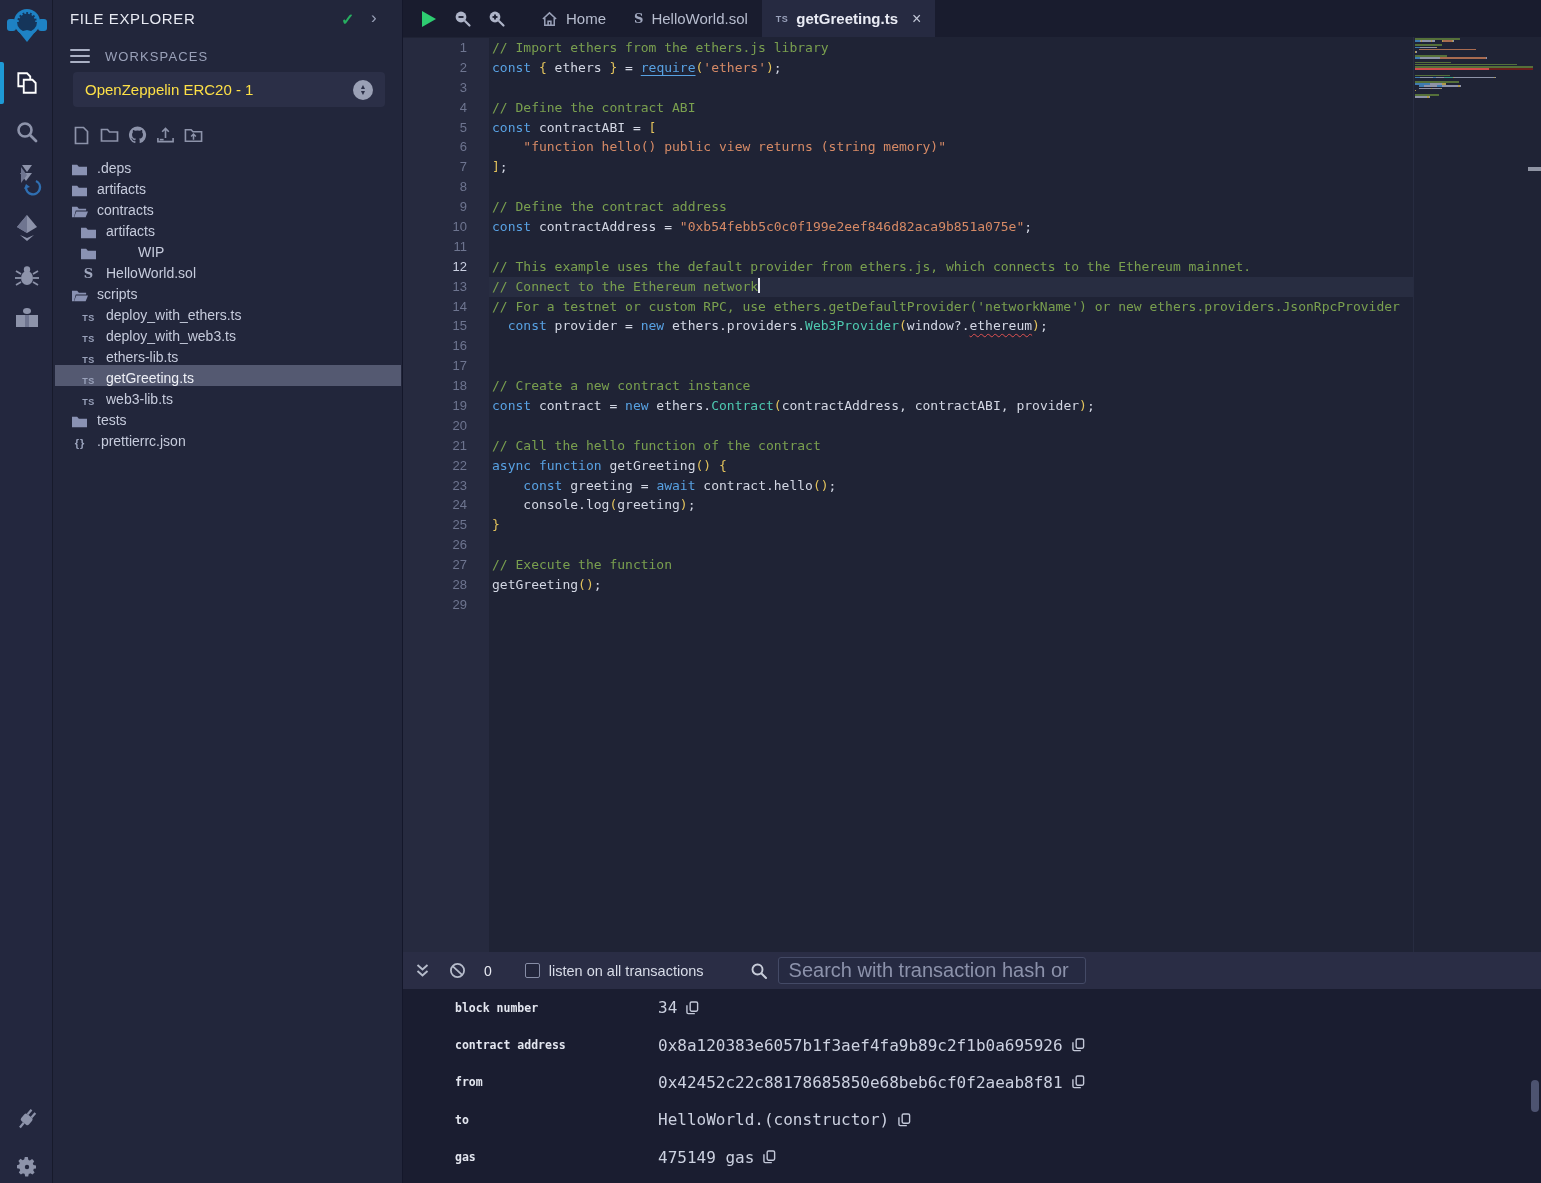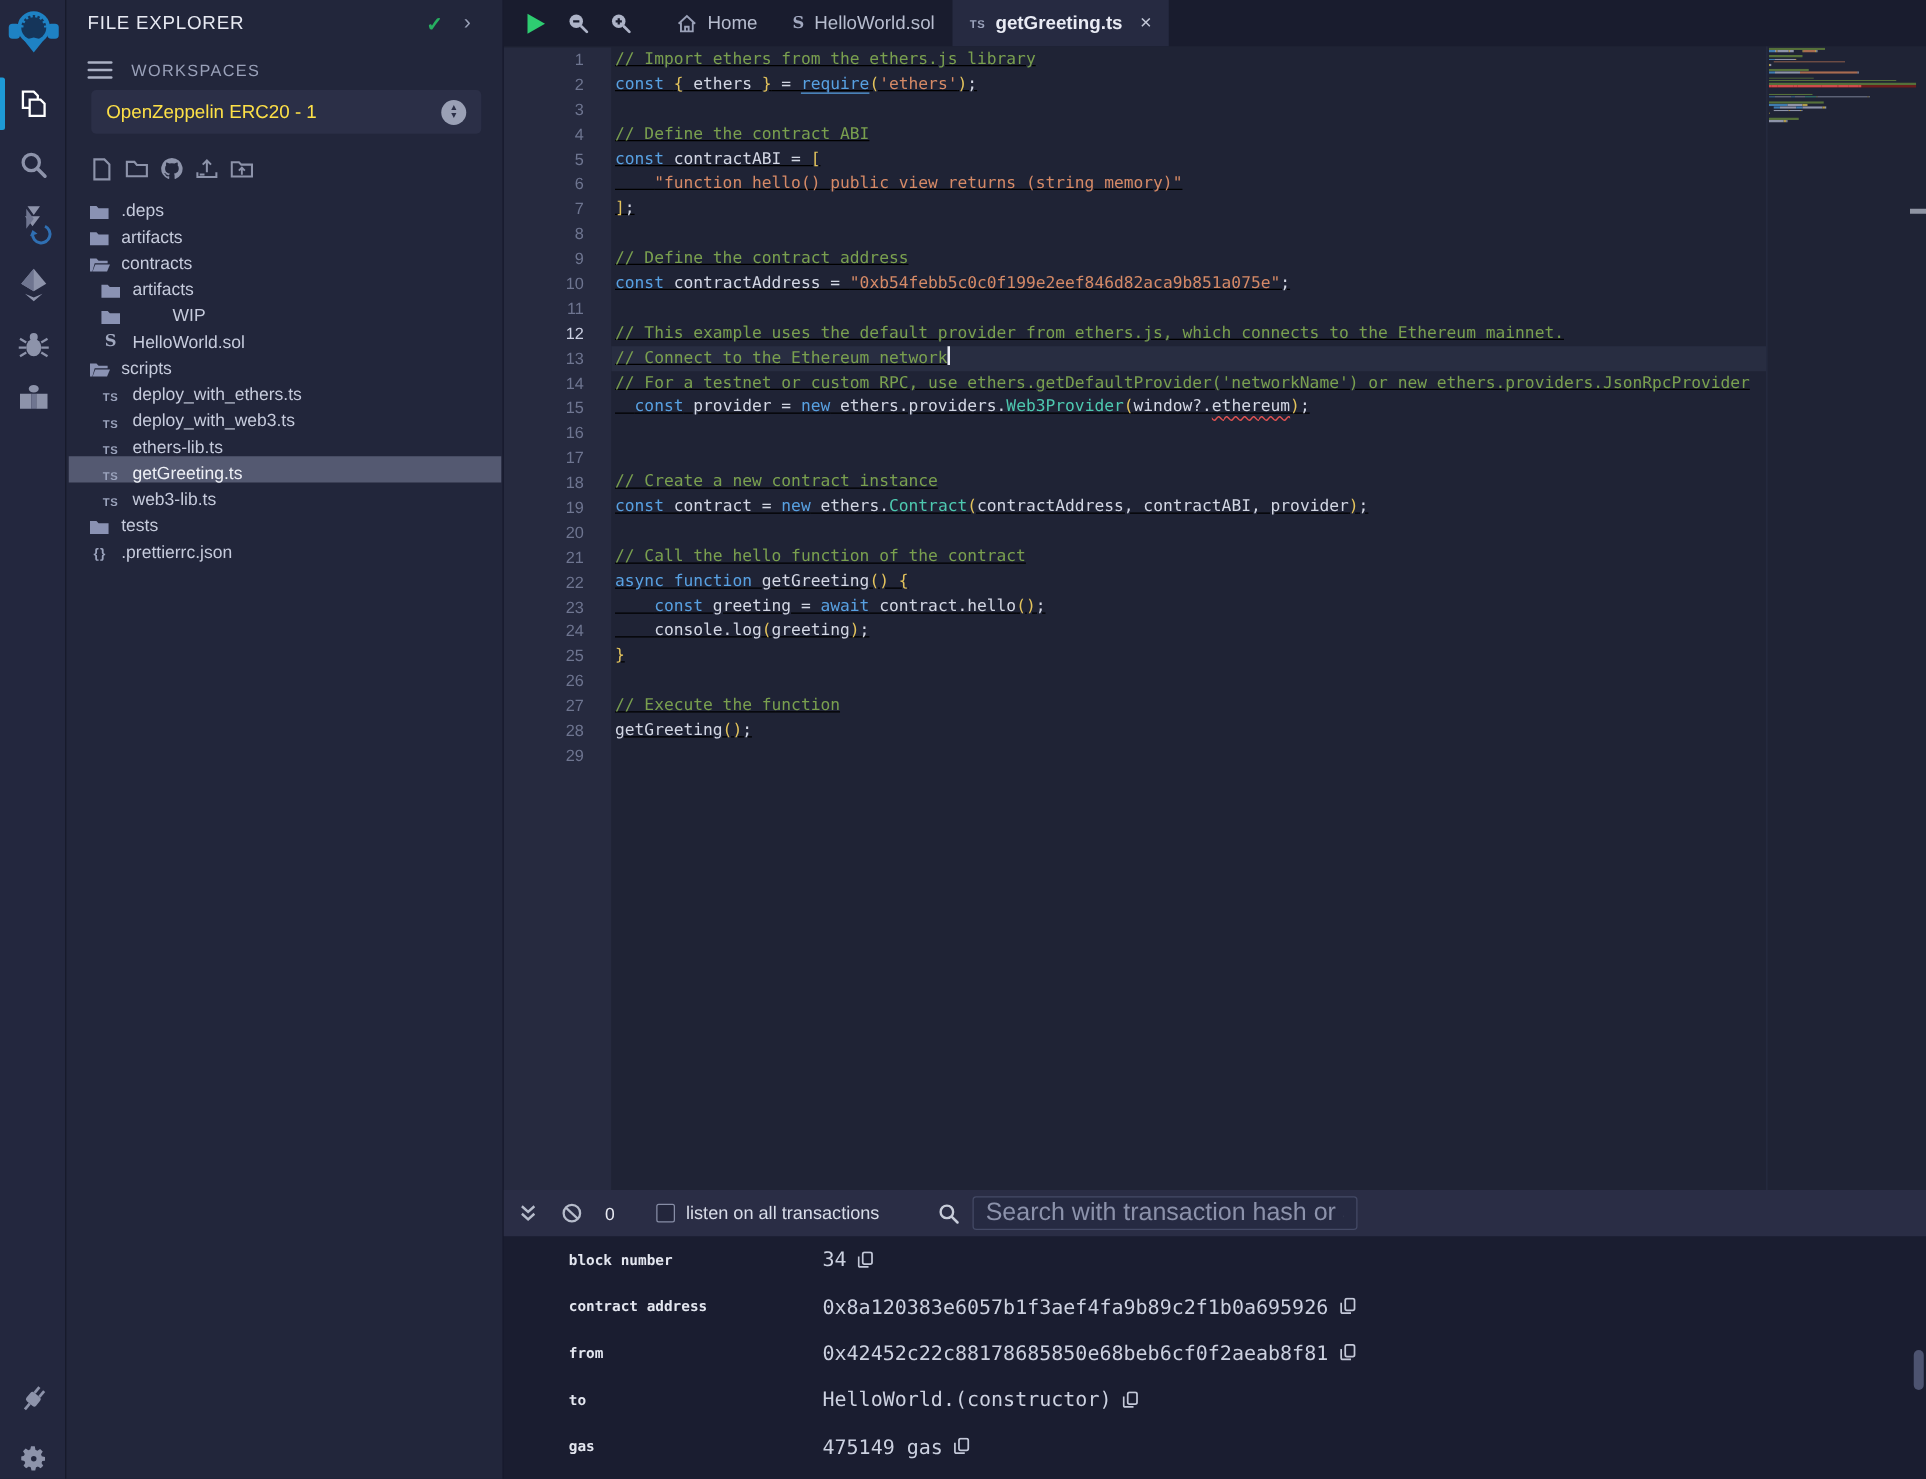--- a/index.html
+++ b/index.html
@@ -48,21 +48,21 @@
   #play-btn { margin-left:8px; }
   .tab { display:flex; align-items:center; gap:8px; padding:0 14px; font-size:15px; color:#b7bdcf; cursor:pointer; }
   .tab .tab-icon { display:flex; align-items:center; }
   .tab.active { background:#262a41; color:#e9ebf4; font-weight:bold; }
   .tab .close-x { margin-left:6px; color:#c3c8d8; font-weight:normal; font-size:16px; }
   #editor-body { position:absolute; left:0; top:37px; right:0; bottom:0; overflow:hidden; }
   #gutter { position:absolute; left:0; top:1px; width:86px; bottom:0; background:#262a3f; }
   .gut-num { height:19.9px; line-height:19.9px; text-align:right; padding-right:22px;
              color:#6e7590; font-size:13px; }
   .gut-num.cur { color:#ccd1e3; }
-  #code-area { position:absolute; left:86px; top:1px; right:128px; bottom:0; overflow:hidden; cursor:text;text-decoration:underline; }
+  #code-area { position:absolute; left:86px; top:1px; right:128px; bottom:0; overflow:hidden; cursor:text; }
   .code-line { height:19.9px; line-height:19.9px; white-space:pre; font-size:13px; padding-left:3px; }
   .code-line.cur-line { background:rgba(110,120,160,.12); }
   .tok-cm { color:#7aa04f; }
   .tok-kw { color:#58a1e2; }
   .tok-kwu { color:#58a1e2; text-decoration:underline; text-underline-offset:3px; }
   .tok-pl { color:#d3d7e4; }
   .tok-pn { color:#e3c35c; }
   .tok-st { color:#d68a66; }
   .tok-cl { color:#4ec9b0; }
   .tok-er { color:#d3d7e4; text-decoration:underline wavy #e05252 1px; text-underline-offset:3px; }

